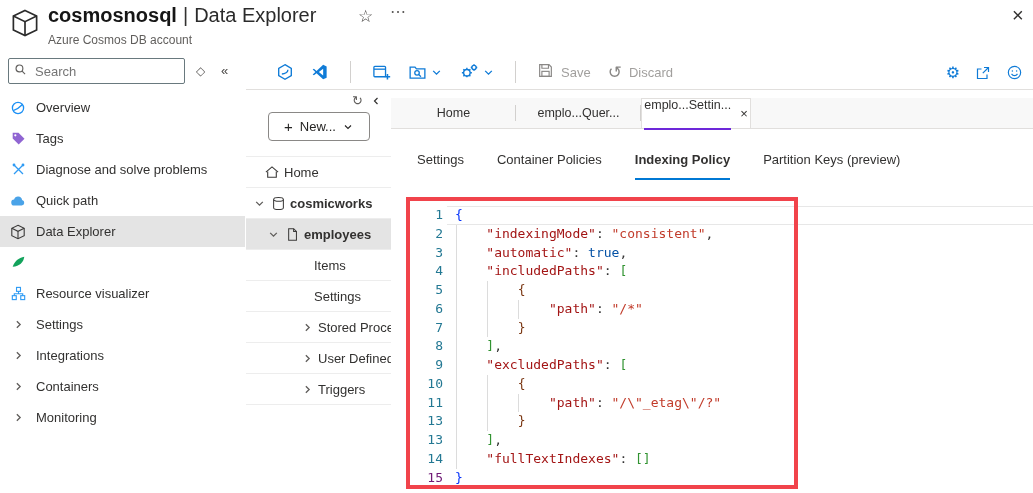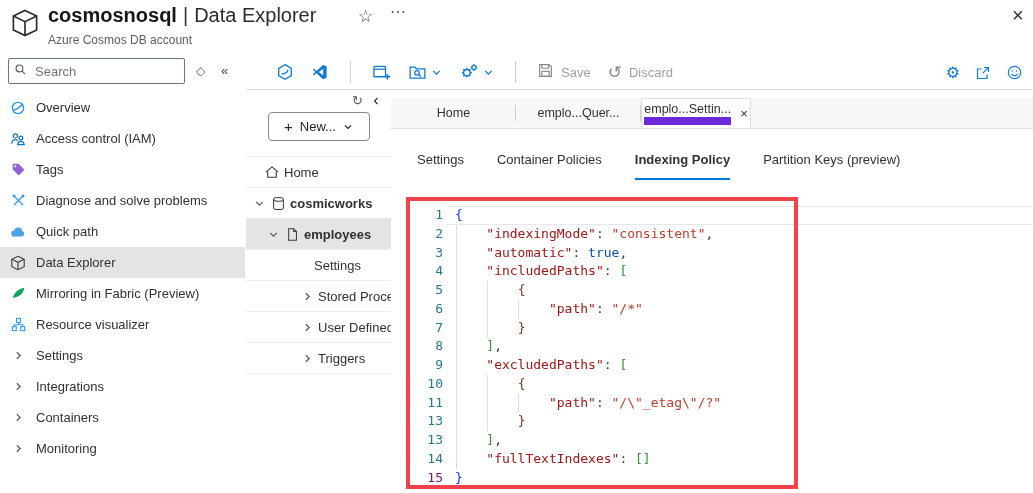--- a/index.html
+++ b/index.html
@@ -55,21 +55,21 @@
   .tree-row.bold{font-weight:bold}
   .tree-ico{width:16px;height:16px;display:inline-flex;align-items:center;justify-content:center;flex:0 0 16px;color:#3b3a39}
   .tree-chev{width:14px;display:inline-flex;justify-content:center;color:#605e5c;flex:0 0 14px}
   .d0{padding-left:18px}.d1{padding-left:6px}.d2{padding-left:20px}.d3{padding-left:68px}.d4{padding-left:54px}
   
   .main{position:absolute;left:391px;top:90px;right:0;bottom:0;background:#fff}
   .tabbar{position:absolute;left:0;top:8px;right:0;height:30px;display:flex;background:#f8f8f8;border-bottom:1px solid #e1dfdd}
   .tab{width:125px;display:flex;align-items:center;justify-content:center;font-size:12.5px;color:#323130;cursor:pointer;position:relative;box-sizing:border-box}
   .tab.sep::after{content:"";position:absolute;right:0;top:7px;width:1px;height:16px;background:#d2d0ce}
   .tab.active{background:#fff;width:110px;border:1px solid #e1dfdd;border-bottom:none;gap:9px;z-index:2}
-  .tab.active .tlbl{border-bottom:8px solid #6d28d9;padding-bottom:1px}
+  .tab.active .tlbl{border-bottom:2px solid #6d28d9;padding-bottom:16px}
   .tab .tx{color:#323130;font-size:13px}
   .subtabs{position:absolute;left:26px;top:62px;display:flex;gap:33px;font-size:13px;color:#323130}
   .subtab{padding-bottom:11px;cursor:pointer;white-space:nowrap}
   .subtab.active{font-weight:bold;border-bottom:2px solid #0078d4}
   
   .editor{position:absolute;left:0;top:100px;right:0;bottom:0;font-family:"DejaVu Sans Mono",monospace;font-size:13px}
   .curline{position:absolute;left:56px;right:0;top:16px;height:19px;border-top:1px solid #e7e7e7;border-bottom:1px solid #e7e7e7;box-sizing:border-box}
   .lines{position:absolute;left:0;top:16px;right:0}
   .cline{height:18.75px;line-height:18.75px;position:relative;white-space:pre}
   .lnum{position:absolute;left:26px;width:26px;text-align:right}
@@ -117,31 +117,20 @@
       <div class="nav-item">
         <span class="nav-ico" style="color: rgb(27, 144, 245);">
           <svg width="16" height="16" viewBox="0 0 16 16" fill="none" stroke="currentColor" stroke-width="1.3">
             <circle cx="8" cy="8" r="5.6"></circle>
             <path d="M3.2 10.6C6.4 9.6 10 7 12.8 4.2"></path>
           </svg>
         </span>
         <span>Overview</span>
       </div>
       <div class="nav-item">
-        <span class="nav-ico" style="color: rgb(16, 118, 194);">
-          <svg width="16" height="16" viewBox="0 0 16 16" fill="none" stroke="currentColor" stroke-width="1.2">
-            <circle cx="5.4" cy="4.9" r="2.1"></circle>
-            <path d="M1.7 12.6c.4-2.4 1.9-3.9 3.7-3.9 1 0 1.9.5 2.6 1.3"></path>
-            <circle cx="10.9" cy="7" r="1.9"></circle>
-            <path d="M7.6 13.7c.3-2 1.6-3.3 3.3-3.3 1.6 0 2.9 1.2 3.3 3.3z"></path>
-          </svg>
-        </span>
-        <span>Access control (IAM)</span>
-      </div>
-      <div class="nav-item">
         <span class="nav-ico" style="color: rgb(144, 101, 210);">
           <svg width="15" height="15" viewBox="0 0 16 16" fill="currentColor">
             <path d="M1.8 1.8h6.2L14.4 8.2l-6.2 6.2L1.8 8z"></path>
             <circle cx="4.6" cy="4.6" r="1.2" fill="#fff"></circle>
           </svg>
         </span>
         <span>Tags</span>
       </div>
       <div class="nav-item">
         <span class="nav-ico" style="color: rgb(47, 155, 244);">
@@ -170,21 +159,20 @@
           </svg>
         </span>
         <span>Data Explorer</span>
       </div>
       <div class="nav-item">
         <span class="nav-ico" style="color: rgb(19, 163, 92);">
           <svg width="15" height="15" viewBox="0 0 16 16" fill="currentColor">
             <path d="M1.8 12.6C3.8 6.4 8 3 14.2 1.8c-1 6.2-5 9.8-12.4 10.8z"></path>
           </svg>
         </span>
-        <span>Mirroring in Fabric (Preview)</span>
       </div>
       <div class="nav-item">
         <span class="nav-ico" style="color: rgb(47, 155, 244);">
           <svg width="15" height="15" viewBox="0 0 16 16" fill="none" stroke="currentColor" stroke-width="1.2">
             <rect x="5.9" y="1.5" width="4.2" height="4.2"></rect>
             <rect x="1.4" y="10.3" width="4.2" height="4.2"></rect>
             <rect x="10.4" y="10.3" width="4.2" height="4.2"></rect>
             <path d="M8 5.7v2.6M3.5 10.3V8.3h9v2"></path>
           </svg>
         </span>
@@ -351,20 +339,23 @@
         </span>
         <span class="tree-ico">
           <svg width="15" height="15" viewBox="0 0 16 16" fill="none" stroke="currentColor" stroke-width="1.1">
             <path d="M3.9 1.8h5.3l3 3v9.4H3.9z"></path>
             <path d="M9.2 1.8v3h3"></path>
           </svg>
         </span>
         <span>employees</span>
       </div>
       <div class="tree-row d3">
+        <span>Items</span>
+      </div>
+      <div class="tree-row d3">
         <span>Settings</span>
       </div>
       <div class="tree-row d4">
         <span class="tree-chev">
           <svg width="11" height="11" viewBox="0 0 10 10" fill="none" stroke="currentColor" stroke-width="1.2">
             <path d="m3.5 2 3 3-3 3"></path>
           </svg>
         </span>
         <span>Stored Procedures</span>
       </div>

